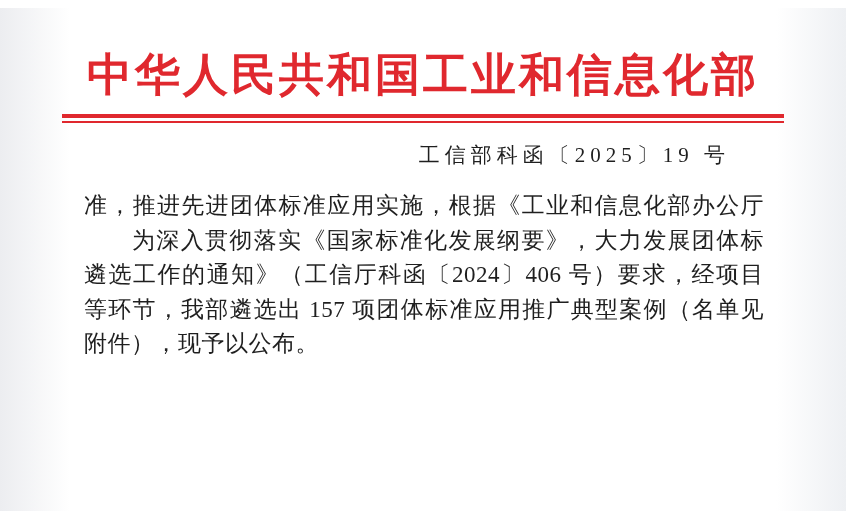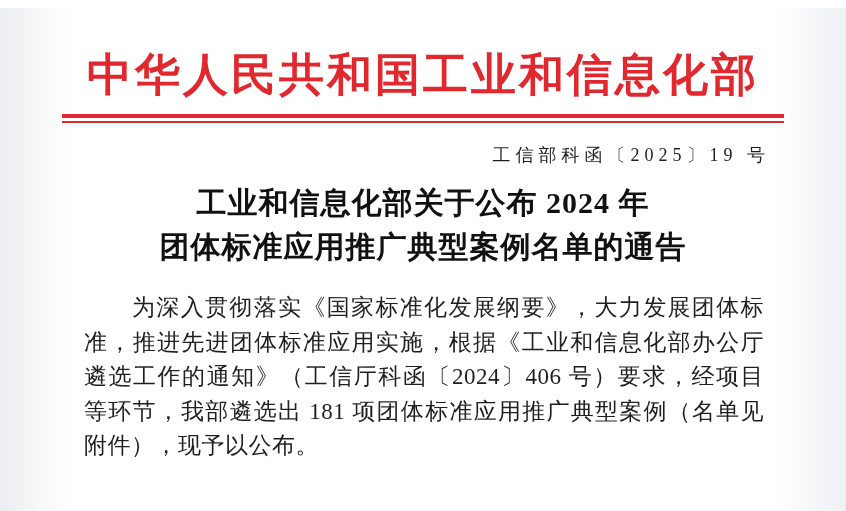--- a/index.html
+++ b/index.html
@@ -35,23 +35,23 @@
   }
   .red-divider .thick {
     height: 4px;
   }
   .red-divider .thin {
     height: 2px;
     margin-top: 3px;
   }
   .doc-number {
     margin-top: 20px;
-    padding-right: 76px;
+    padding-right: 116px;
     text-align: right;
-    font-size: 18px;
+    font-size: 21px;
     line-height: 24px;
     letter-spacing: 5px;
     white-space: nowrap;
   }
   .notice-title {
     margin-top: 14px;
     text-align: center;
     font-weight: 700;
     font-size: 30px;
     line-height: 44px;
@@ -84,26 +84,22 @@
 
   <h1 class="ministry-header" style="color:#e0282e;">中华人民共和国工业和信息化部</h1>
 
   <div class="red-divider">
     <div class="thick" style="background:#e0282e;"></div>
     <div class="thin" style="background:#e0282e;"></div>
   </div>
 
   <div class="doc-number">工信部科函〔2025〕19 号</div>
 
-  <div class="notice-title">
-    <div>工业和信息化部关于公布 2024 年</div>
-    <div>团体标准应用推广典型案例名单的通告</div>
-  </div>
 
   <div class="body-text">
+    <div class="body-line">准，推进先进团体标准应用实施，根据《工业和信息化部办公厅</div>
     <div class="body-line first">为深入贯彻落实《国家标准化发展纲要》，大力发展团体标</div>
-    <div class="body-line">准，推进先进团体标准应用实施，根据《工业和信息化部办公厅</div>
     <div class="body-line">遴选工作的通知》（工信厅科函〔2024〕406 号）要求，经项目</div>
-    <div class="body-line">等环节，我部遴选出 181 项团体标准应用推广典型案例（名单见</div>
+    <div class="body-line">等环节，我部遴选出 157 项团体标准应用推广典型案例（名单见</div>
     <div class="body-line last">附件），现予以公布。</div>
   </div>
 
 </div>
 
 </body></html>

